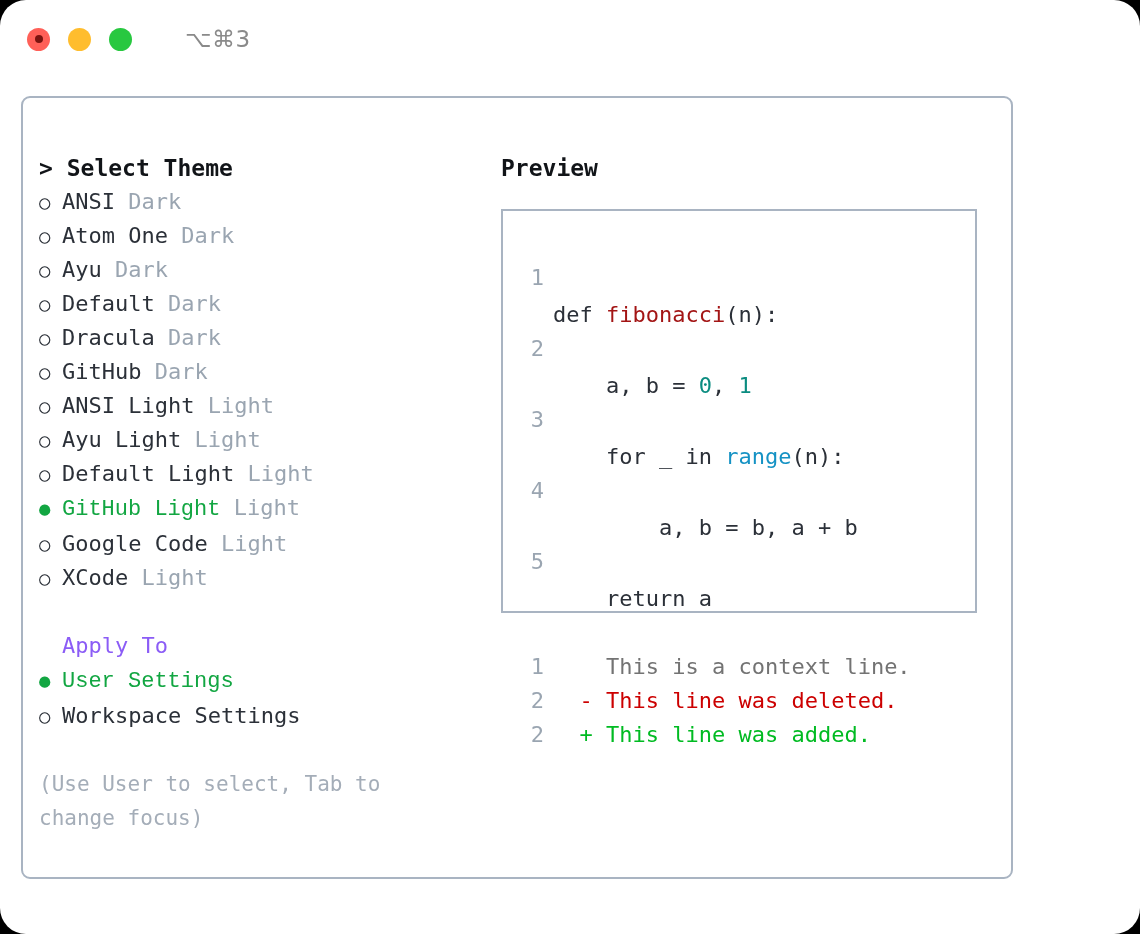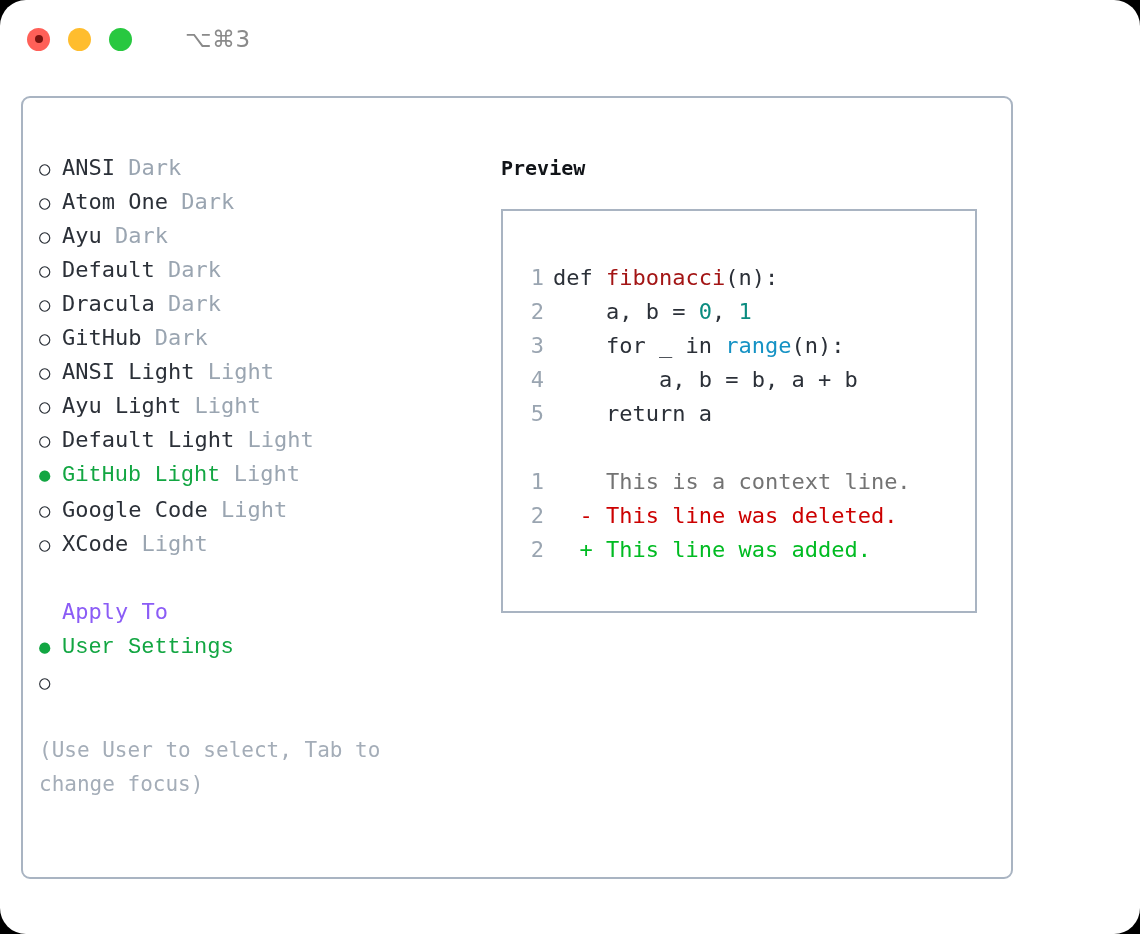--- a/index.html
+++ b/index.html
@@ -145,21 +145,21 @@
 
   
   .right-col {
     position: absolute;
     left: 478px;
     top: 53px;
     width: 490px;
   }
 
   .preview-title {
-    font-size: 20px;
+    font-size: 23px;
     font-weight: bold;
     color: #111418;
     line-height: 34px;
   }
 
   .preview-box {
     margin-top: 24px;
     width: 476px;
     height: 404px;
     border: 2px solid #a9b4c2;
@@ -175,21 +175,21 @@
   }
 
   .code-row { display: flex; }
   .ln {
     width: 27px;
     flex: 0 0 27px;
     text-align: right;
     color: #9aa5b1;
     margin-right: 9px;
   }
-  .code-text { color: #2b3038; }
+  .code-text { color: #2b3038; margin-top: 37px; }
 
   .tok-fn   { color: #a31515; }
   .tok-num  { color: #0b8c80; }
   .tok-call { color: #1592c4; }
 
   .diff-gap { height: 34px; }
   .diff-ctx { color: #737373; }
   .diff-del { color: #cc0000; }
   .diff-add { color: #00bb22; }
 </style>
@@ -207,20 +207,21 @@
       <div class="light green"></div>
     </div>
     <div class="shortcut">⌥⌘3</div>
   </div>
 
   <div class="panel">
     <div class="panel-inner">
 
       <div class="left-col">
 
+        <div class="section-head">&gt; Select Theme</div>
 
         <div class="opt-list" id="theme-list">
             <div class="opt"><span class="marker">○</span><span class="name">ANSI</span><span class="tag"> Dark</span></div>
             <div class="opt"><span class="marker">○</span><span class="name">Atom One</span><span class="tag"> Dark</span></div>
             <div class="opt"><span class="marker">○</span><span class="name">Ayu</span><span class="tag"> Dark</span></div>
             <div class="opt"><span class="marker">○</span><span class="name">Default</span><span class="tag"> Dark</span></div>
             <div class="opt"><span class="marker">○</span><span class="name">Dracula</span><span class="tag"> Dark</span></div>
             <div class="opt"><span class="marker">○</span><span class="name">GitHub</span><span class="tag"> Dark</span></div>
             <div class="opt"><span class="marker">○</span><span class="name">ANSI Light</span><span class="tag"> Light</span></div>
             <div class="opt"><span class="marker">○</span><span class="name">Ayu Light</span><span class="tag"> Light</span></div>
@@ -229,21 +230,21 @@
             <div class="opt"><span class="marker">○</span><span class="name">Google Code</span><span class="tag"> Light</span></div>
             <div class="opt"><span class="marker">○</span><span class="name">XCode</span><span class="tag"> Light</span></div>
           </div>
 
         <div class="spacer-row"></div>
 
         <div class="apply-head">Apply To</div>
 
         <div class="opt-list" id="apply-list">
             <div class="opt selected"><span class="marker">●</span><span class="name">User Settings</span></div>
-            <div class="opt"><span class="marker">○</span></div>
+            <div class="opt"><span class="marker">○</span><span class="name">Workspace Settings</span></div>
           </div>
 
         <div class="hint">(Use User to select, Tab to change focus)</div>
       </div>
 
       <div class="right-col">
         <div class="preview-title">Preview</div>
 
         <div class="preview-box">
           <div class="code" id="code-sample"><div class="code-row"><span class="ln">1</span><span class="code-text"><span>def </span><span class="tok-fn">fibonacci</span><span>(n):</span></span></div><div class="code-row"><span class="ln">2</span><span class="code-text"><span>    a, b = </span><span class="tok-num">0</span><span>, </span><span class="tok-num">1</span></span></div><div class="code-row"><span class="ln">3</span><span class="code-text"><span>    for _ in </span><span class="tok-call">range</span><span>(n):</span></span></div><div class="code-row"><span class="ln">4</span><span class="code-text"><span>        a, b = b, a + b</span></span></div><div class="code-row"><span class="ln">5</span><span class="code-text"><span>    return a</span></span></div><div class="diff-gap"></div><div class="code-row"><span class="ln">1</span><span class="diff-ctx">    This is a context line.</span></div><div class="code-row"><span class="ln">2</span><span class="diff-del">  - This line was deleted.</span></div><div class="code-row"><span class="ln">2</span><span class="diff-add">  + This line was added.</span></div></div>

